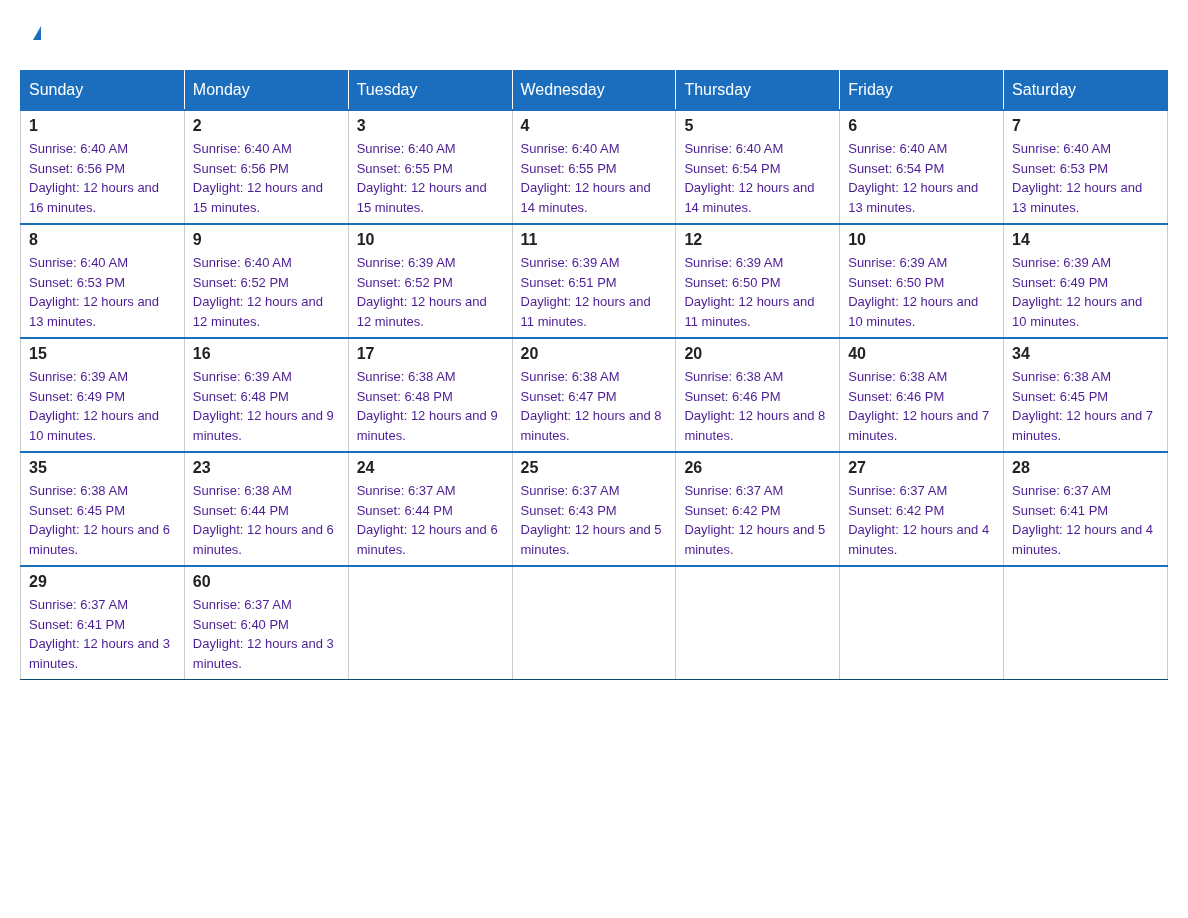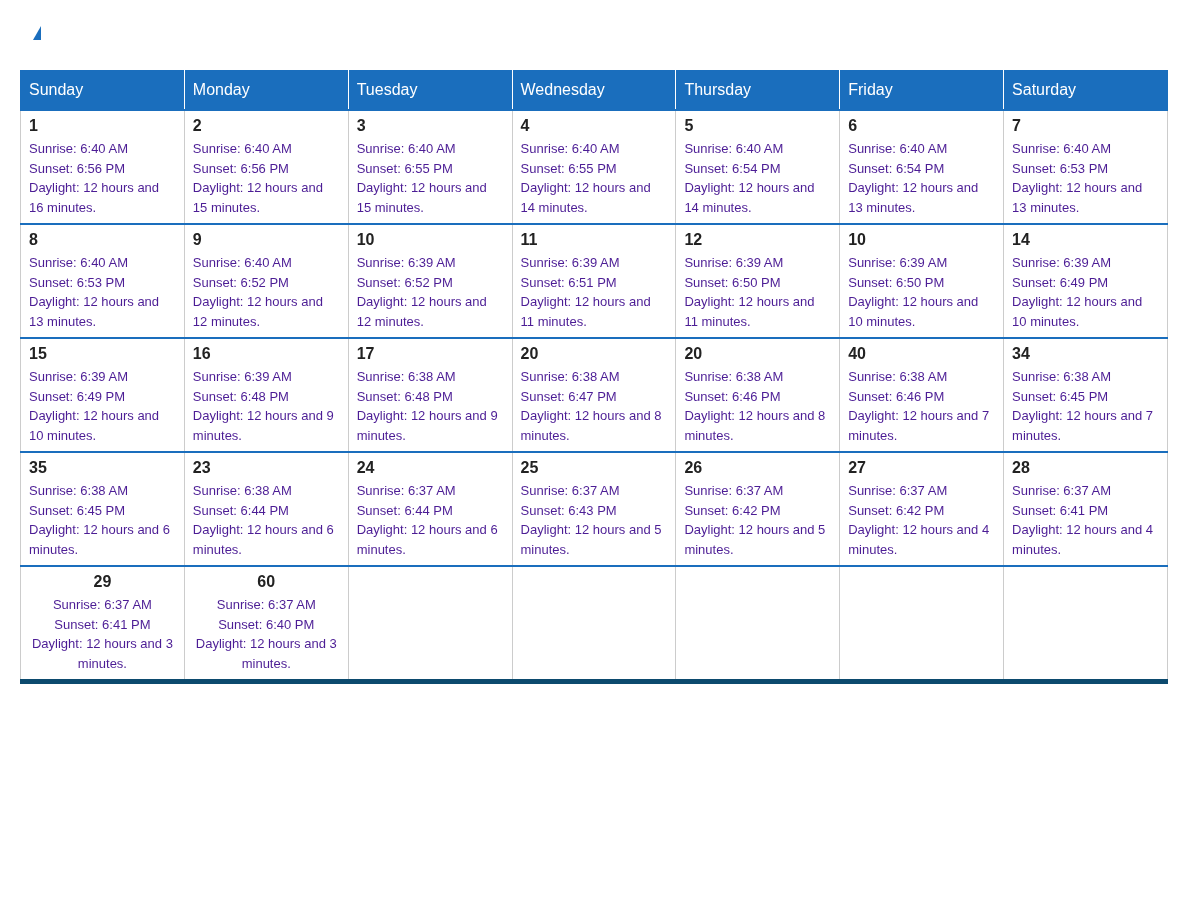--- a/index.html
+++ b/index.html
@@ -69,22 +69,21 @@
       color: #222;
       display: block;
       margin-bottom: 4px;
     }
     .day-info {
       font-size: 13px;
       color: #4c1d95;
       line-height: 1.5;
     }
     .calendar tr:last-child td {
-      border-bottom: 5px solid #0c4a6e;
-      text-align: center;
+      border-bottom: 1px solid #0c4a6e;
     }
   </style>
 </head>
 <body>
 
 <div class="header-area">
   <div class="logo">
     <div class="logo-text-line">
       <span style="font-size:28px;font-weight:bold;color:#333;"></span>
       <span style="display:inline-block;width:0;height:0;border-left:8px solid transparent;border-bottom:14px solid #1a6ebd;border-right:0px solid transparent;margin-left:3px;margin-top:-4px;"></span>

